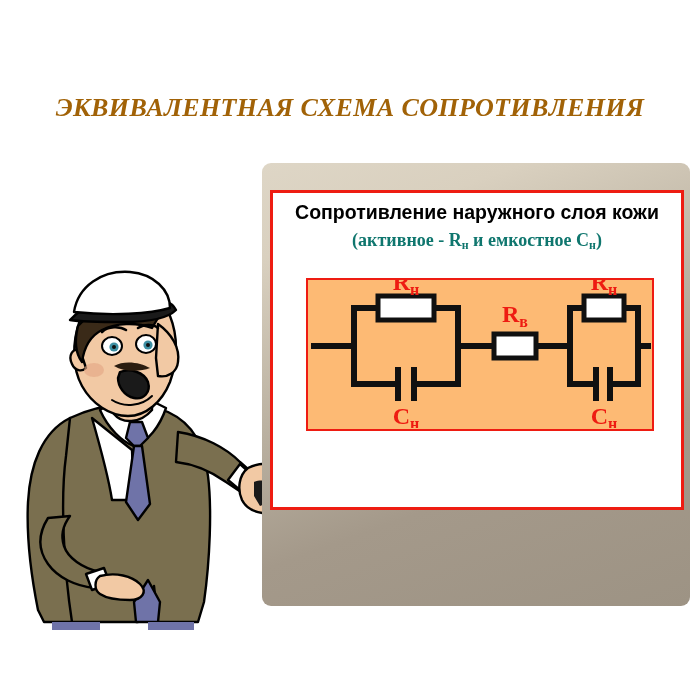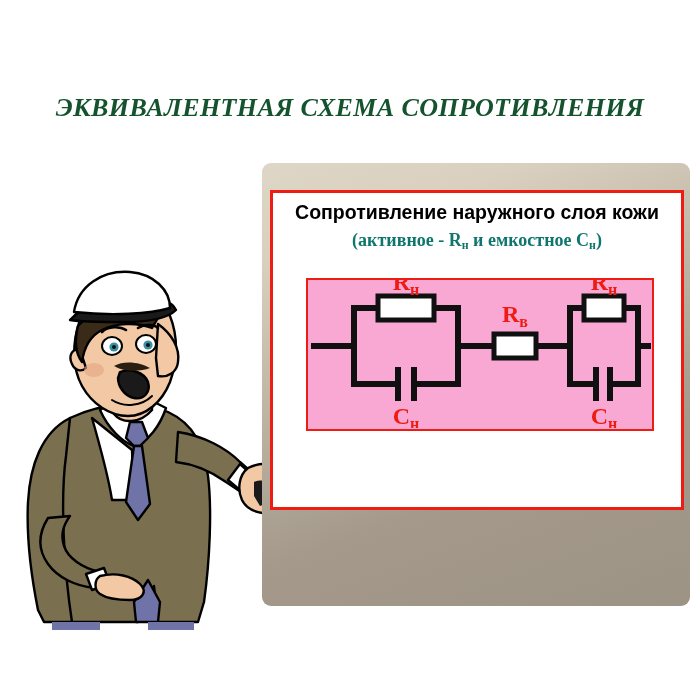--- a/index.html
+++ b/index.html
@@ -6,21 +6,21 @@
   body{
     width:700px;height:700px;background:#ffffff;
     font-family:"Liberation Serif", serif;
     overflow:hidden;position:relative;
   }
   #stage{position:absolute;left:0;top:0;width:700px;height:700px;}
 
   
   .title{
     position:absolute;left:0;top:92px;width:700px;
-    text-align:center;color:#14532d;
+    text-align:center;color:#a16207;
     font-family:"Liberation Serif", serif;
     font-weight:bold;font-style:italic;
     font-size:26px;line-height:32px;letter-spacing:.4px;
   }
   .title .l2{display:block;}
 
   
   .board{
     position:absolute;left:262px;top:163px;width:428px;height:443px;
     border-radius:9px;
@@ -44,21 +44,21 @@
     position:absolute;left:0;top:246px;width:100%;text-align:center;
     color:#000000;font-weight:bold;font-size:19px;
     font-family:"Liberation Serif", serif;
   }
   .bottom-cap .red{color:#ee1c12;}
   sub{font-size:.66em;vertical-align:-.22em;}
 
   
   .circuit-box{
     position:absolute;left:33px;top:85px;width:348px;height:153px;
-    border:2.5px solid #ee1c12;box-sizing:border-box;background:#f9a8d4;
+    border:2.5px solid #ee1c12;box-sizing:border-box;background:#fdba74;
   }
   .circuit-box svg{display:block;}
 
   
   .man{position:absolute;left:8px;top:250px;width:290px;height:380px;}
   .man svg{display:block;}
 
   .lbl{font-family:"Liberation Serif", serif;font-weight:bold;fill:#ee1c12;}
 </style>
 </head>

